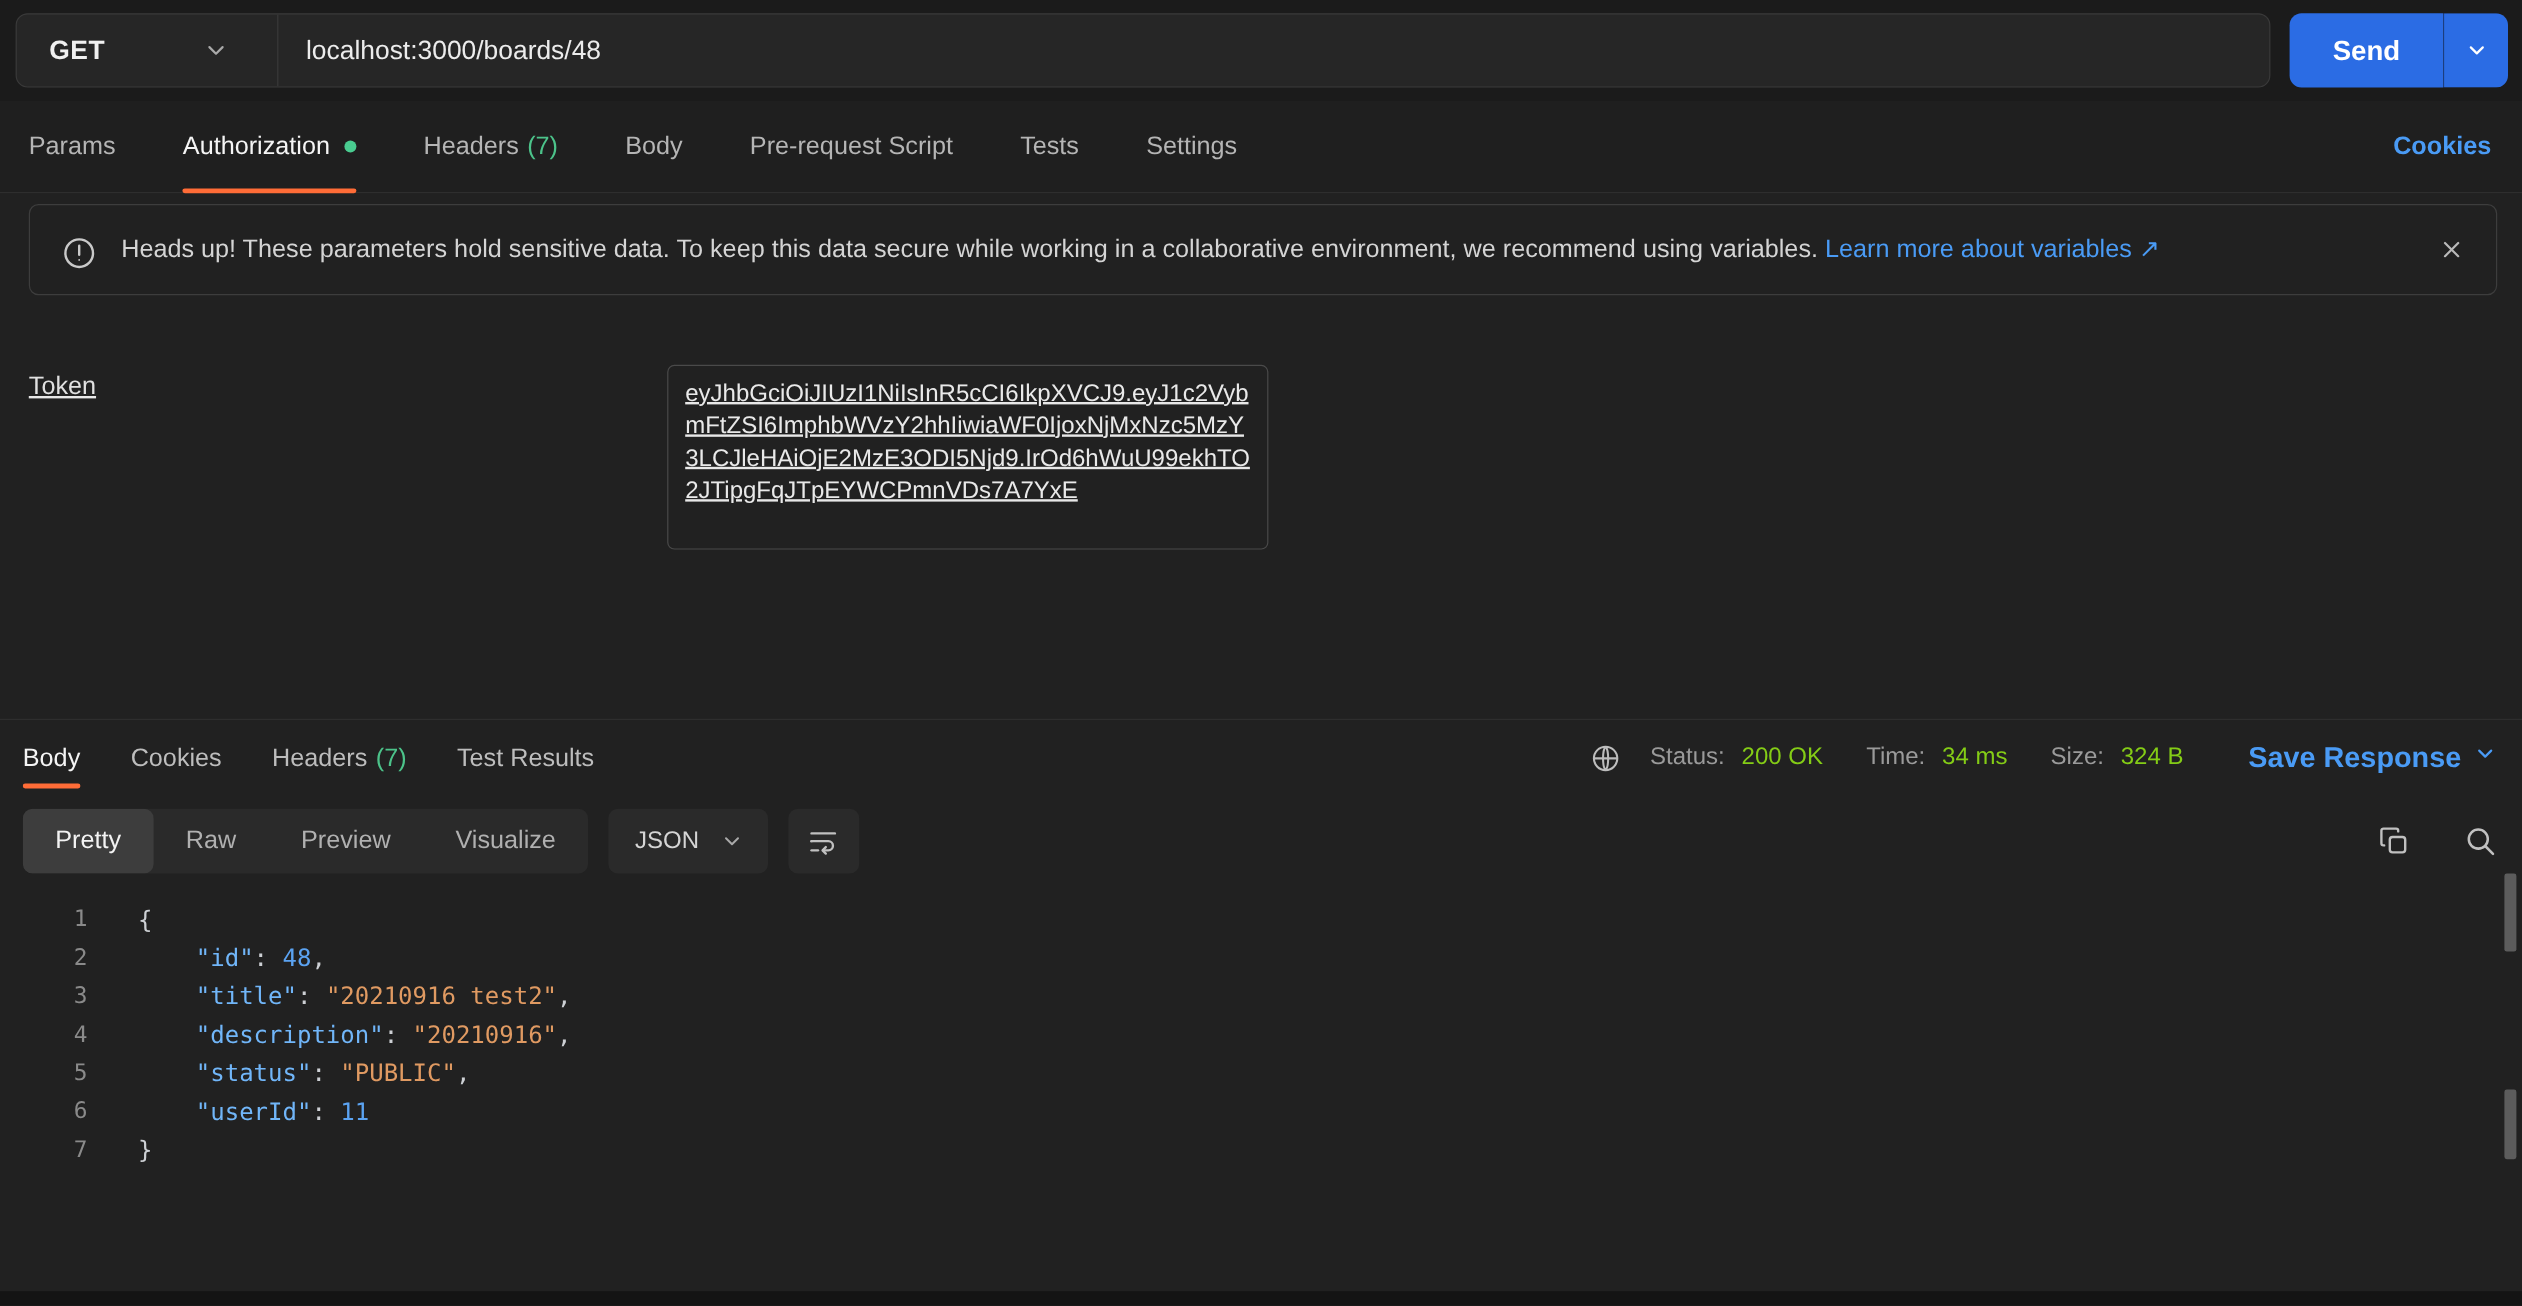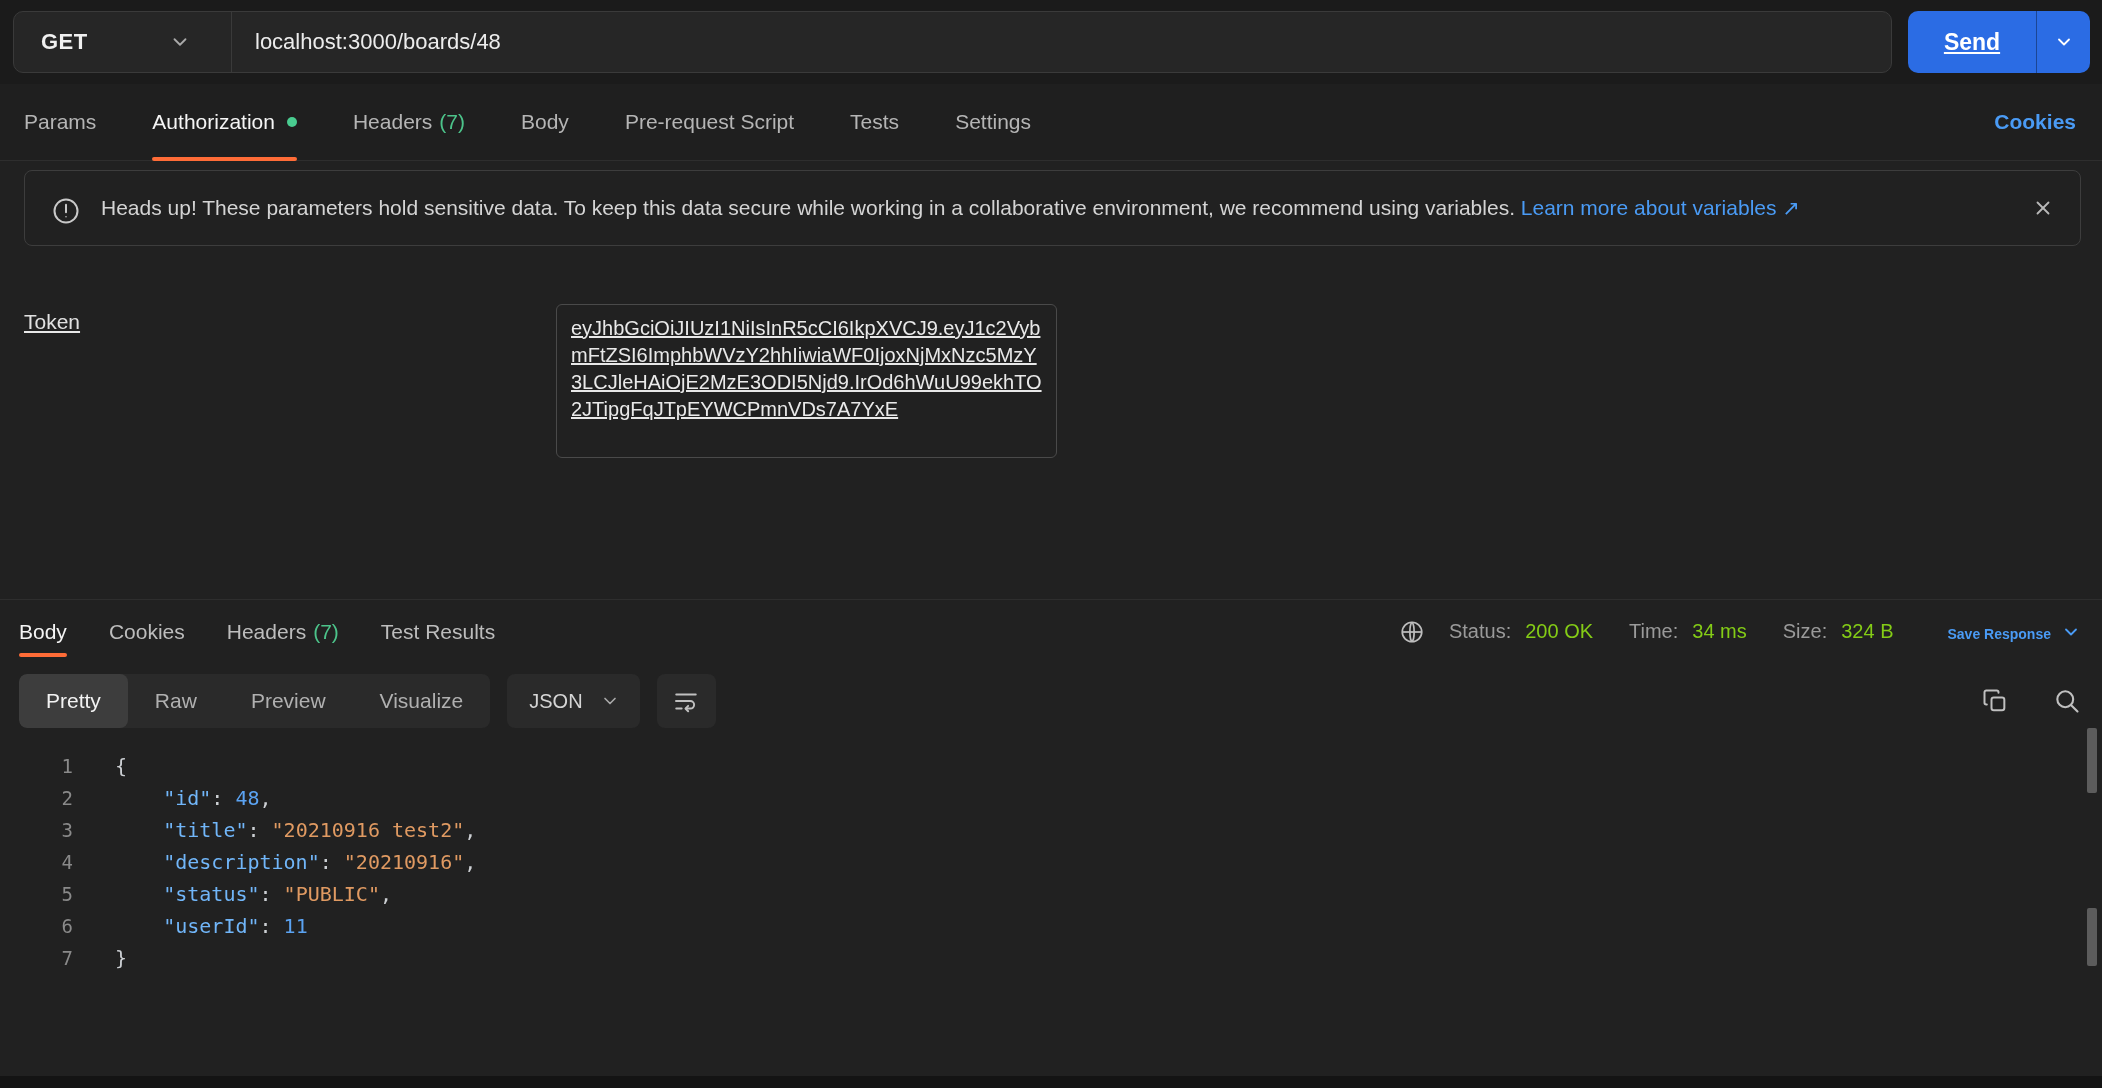--- a/index.html
+++ b/index.html
@@ -29,21 +29,20 @@
   .url-input {
     flex: 1; background: transparent; border: none; outline: none;
     color: #ececec; font-size: 22px; font-weight: 400; padding: 0 0 0 23px;
     font-family: "Liberation Sans", "DejaVu Sans", sans-serif;
   }
   .send-group { display: flex; }
   .send-btn {
     width: 128px; height: 62px; background: #2b6ce4; border: none; cursor: pointer;
     border-radius: 10px 0 0 10px; color: #ffffff; font-size: 23px; font-weight: 600;
     font-family: inherit;
-    text-decoration: underline;
   }
   .send-caret {
     width: 54px; height: 62px; background: #2b6ce4; border: none; cursor: pointer;
     border-left: 1px solid rgba(0,0,0,0.35); border-radius: 0 10px 10px 0;
     color: #ffffff; display: flex; align-items: center; justify-content: center;
   }
 
   
   .req-tabs {
     height: 77px; display: flex; align-items: center; gap: 56px;
@@ -104,22 +103,22 @@
     font-size: 21px; color: #bdbdbd; cursor: pointer; white-space: nowrap; }
   .resp-tab.active { color: #f5f5f5; }
   .resp-tab.active::after {
     content: ""; position: absolute; left: 0; right: 0; bottom: 6px; height: 4px;
     background: #ff6c37; border-radius: 2px;
   }
   .resp-meta { margin-left: auto; display: flex; align-items: center; gap: 14px; font-size: 20px; }
   .globe-icon { color: #bdbdbd; margin-right: 10px; }
   .meta-label { color: #9a9a9a; }
   .meta-value { color: #84cc16; margin-right: 22px; }
-  .save-response { display: flex; align-items: flex-end; gap: 10px; color: #4a9bf5;
-    font-size: 14px; font-weight: 600; cursor: pointer; margin-left: 18px; }
+  .save-response { display: flex; align-items: flex-start; gap: 10px; color: #4a9bf5;
+    font-size: 24px; font-weight: 600; cursor: pointer; margin-left: 18px; }
 
   
   .resp-toolbar { margin: 11px 21px 0 19px; display: flex; align-items: center; }
   .segmented { display: flex; background: #2a2a2a; border-radius: 8px; overflow: hidden; }
   .seg-item { height: 54px; display: flex; align-items: center; padding: 0 27px;
     font-size: 21px; color: #b0b0b0; cursor: pointer; }
   .seg-item.active { background: #3d3d3d; color: #f3f3f3; border-radius: 8px; }
   .format-select { margin-left: 17px; height: 54px; background: #2a2a2a; border-radius: 8px;
     display: flex; align-items: center; gap: 17px; padding: 0 20px 0 22px; cursor: pointer; }
   .format-value { font-size: 20px; color: #d5d5d5; }

